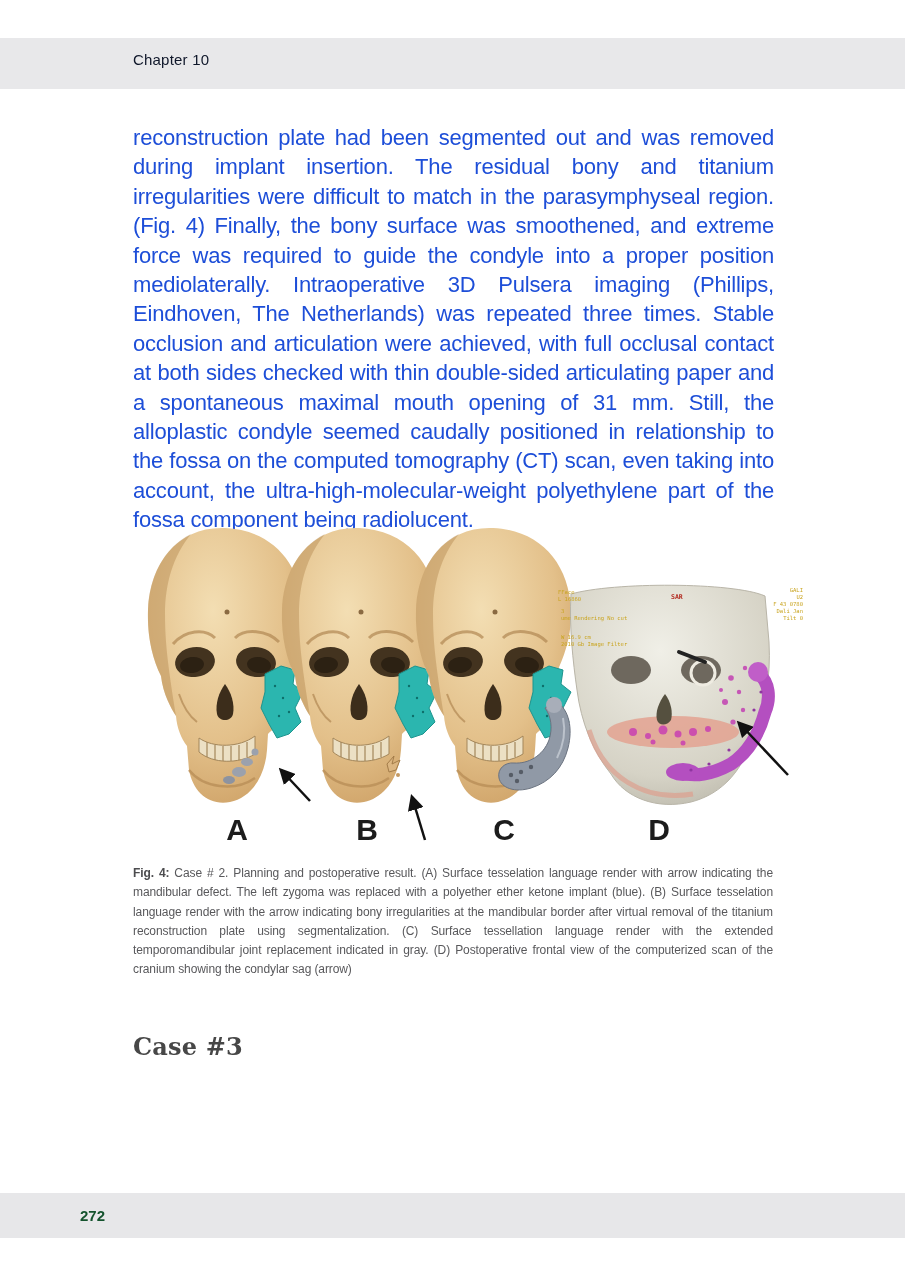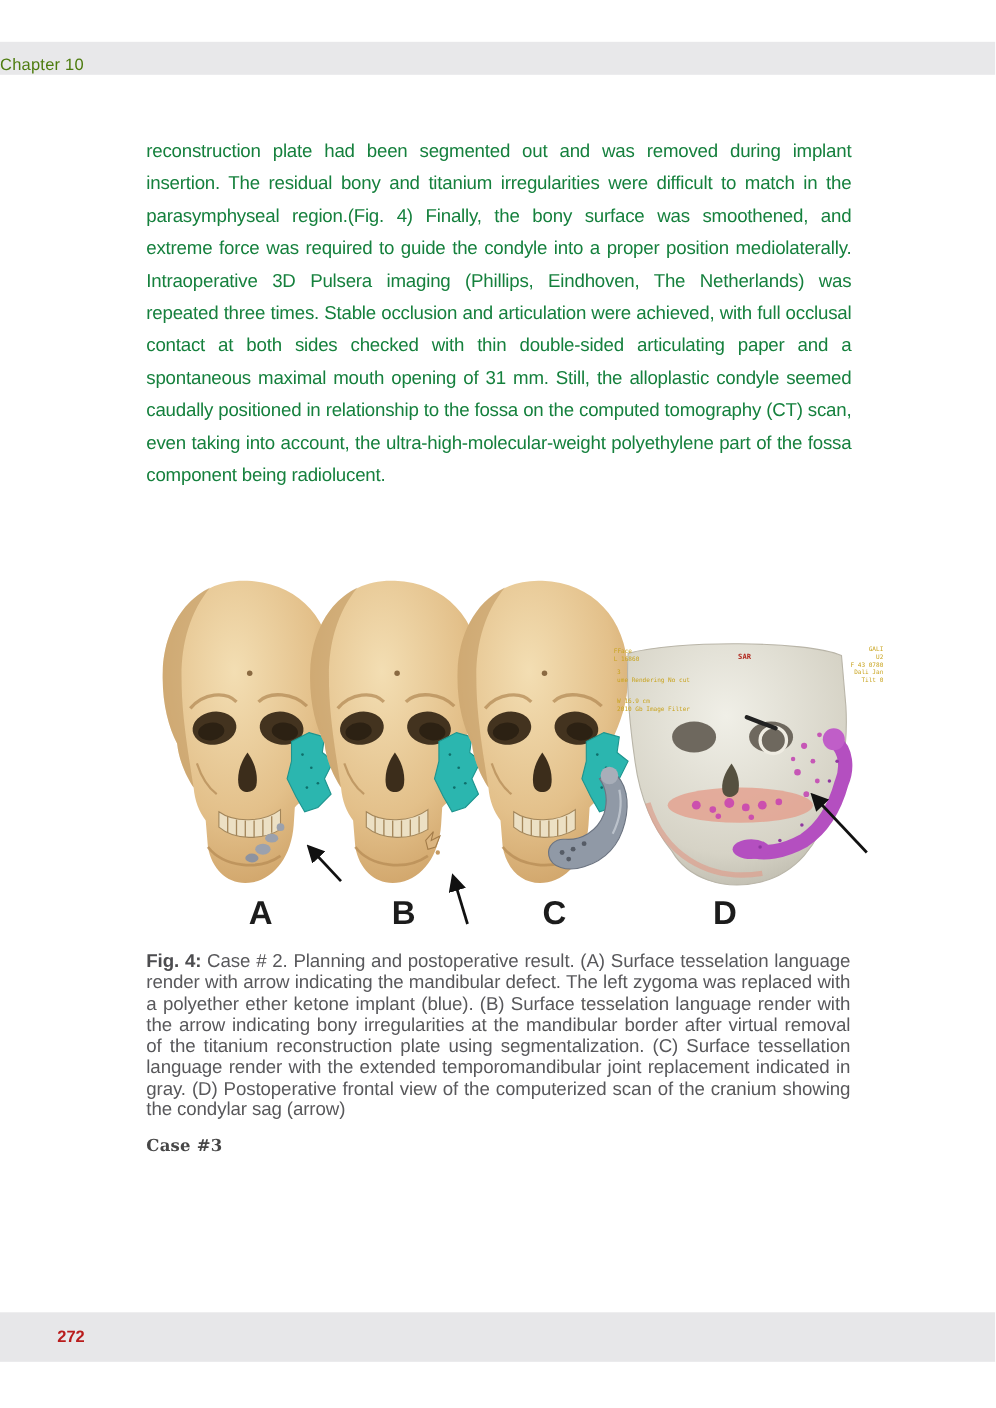--- a/index.html
+++ b/index.html
@@ -2,47 +2,47 @@
 <html><head>
 <meta charset="utf-8">
 <style>
   * { margin:0; padding:0; box-sizing:border-box; }
   html,body { background:#ffffff; }
   .page {
     position:relative; width:905px; height:1280px; background:#ffffff;
     font-family:"Liberation Sans", sans-serif; overflow:hidden;
   }
   .chapter-band {
-    position:absolute; left:0; top:38px; width:905px; height:30px;
-    background:#e8e8ea; line-height:43px; 
-    font-size:15px; color:#4d7c0f; letter-spacing:0.2px;
+    position:absolute; left:0; top:38px; width:905px; height:51px;
+    background:#e8e8ea; line-height:43px; padding-left:133px;
+    font-size:15px; color:#0f172a; letter-spacing:0.2px;
   }
   .body-text {
     position:absolute; left:133px; width:641px;
-    font-size:17px; line-height:29.4px; color:#15803d;
+    font-size:22px; line-height:29.4px; color:#1d4ed8;
     text-align:justify; letter-spacing:-0.2px;
   }
   #para-case2 { top:123px; }
   #figure4 { position:absolute; left:135px; top:520px; width:680px; height:340px; }
   .caption {
     position:absolute; left:133px; top:864px; width:640px;
-    font-size:17px; line-height:19.3px; color:#58585b;
+    font-size:12px; line-height:19.3px; color:#58585b;
     text-align:justify; letter-spacing:-0.1px;
   }
   .caption .cap-lead { font-weight:bold; color:#4c4c4f; }
   .section-heading {
     position:absolute; left:133px; top:1032px;
     font-family:"DejaVu Serif", serif; font-weight:bold;
-    font-size:15px; color:#474747; letter-spacing:0.2px;
+    font-size:24px; color:#474747; letter-spacing:0.2px;
   }
   #para-case3 { top:1061px; }
   .footer-band {
     position:absolute; left:0; top:1193px; width:905px; height:45px;
-    background:#e7e7e9; line-height:45px; padding-left:52px;
-    font-size:15px; font-weight:bold; color:#b91c1c;
+    background:#e7e7e9; line-height:45px; padding-left:80px;
+    font-size:15px; font-weight:bold; color:#14532d;
   }
   svg text.panel-letter {
     font-family:"Liberation Sans", sans-serif; font-weight:bold;
     font-size:30px; fill:#1c1c1c;
   }
   svg text.ct-meta { font-family:"DejaVu Sans Mono", monospace; font-size:5.5px; fill:#c9a41f; }
   svg text.ct-sar  { font-family:"DejaVu Sans Mono", monospace; font-size:6.5px; font-weight:bold; fill:#b22a20; }
 </style>
 </head>
 <body>

